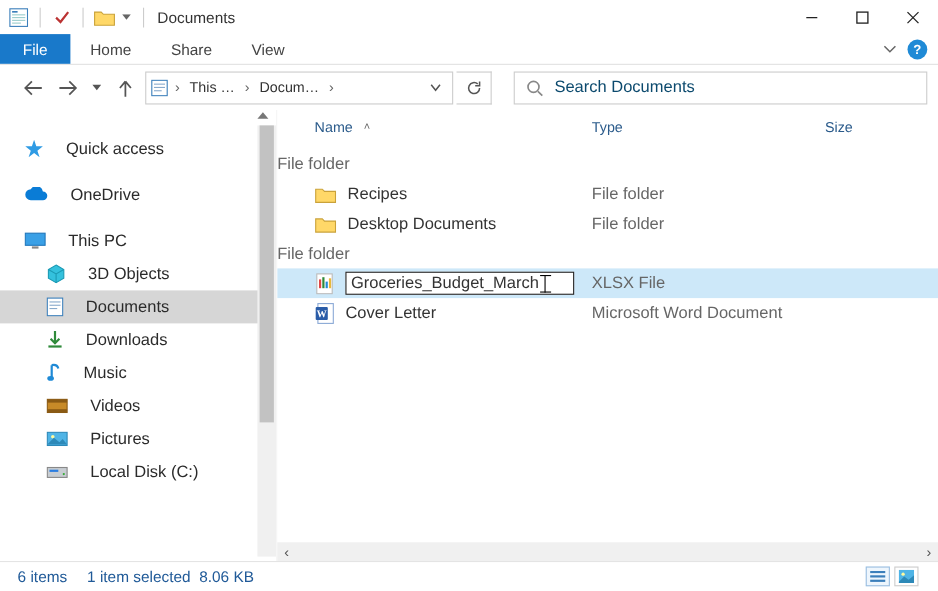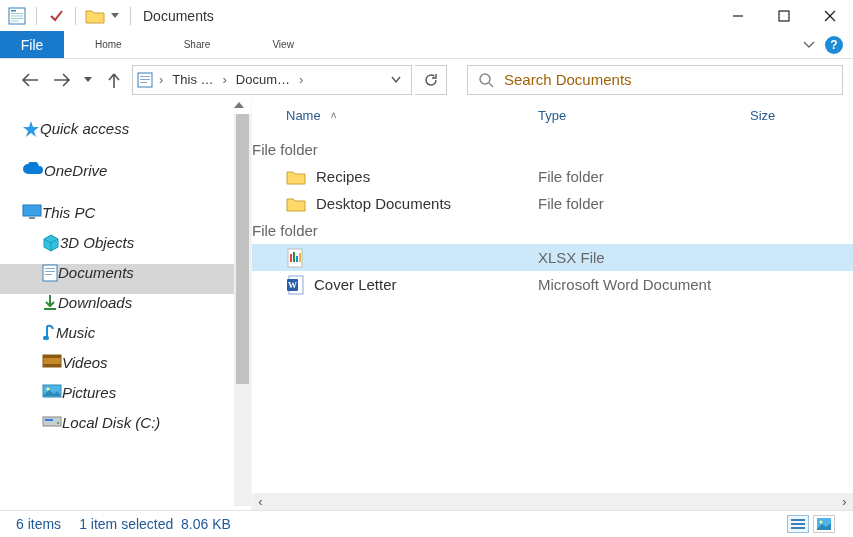--- a/index.html
+++ b/index.html
@@ -12,41 +12,41 @@
   .sysicon { width: 22px; height: 22px; display: flex; align-items: center; justify-content: center; }
   .qat-sep { width: 1px; height: 18px; background: #ccc; margin: 0 6px; }
   .title-text { margin-left: 4px; font-size: 14px; color: #333; }
   .win-controls { margin-left: auto; display: flex; }
   .win-btn { width: 46px; height: 31px; display: flex; align-items: center; justify-content: center; }
   .win-btn svg { stroke: #222; }
 
   
   .ribbon { height: 28px; display: flex; align-items: stretch; border-bottom: 1px solid #e1e1e1; }
   .file-tab { background: #1979ca; color: #fff; width: 64px; display: flex; align-items: center; justify-content: center; font-size: 14px; }
-  .ribbon-tab { padding: 0 31px; display: flex; align-items: center; color: #444; font-size: 10px; }
+  .ribbon-tab { padding: 0 18px; display: flex; align-items: center; color: #444; font-size: 14px; }
   .ribbon-right { margin-left: auto; display: flex; align-items: center; gap: 10px; padding-right: 10px; }
   .help-badge { width: 18px; height: 18px; border-radius: 50%; background: #1f8ad6; color: #fff; display: flex; align-items: center; justify-content: center; font-size: 12px; font-weight: bold; }
 
   
   .navrow { height: 41px; display: flex; align-items: center; padding: 6px 10px 6px 16px; gap: 4px; }
   .nav-btn { width: 28px; height: 28px; display: flex; align-items: center; justify-content: center; }
   .addr { flex: 0 0 280px; height: 30px; border: 1px solid #ccc; display: flex; align-items: center; padding: 0 4px; gap: 2px; }
   .addr .crumb { padding: 0 3px; color: #333; font-size: 13px; white-space: nowrap; }
   .addr .chev { color: #666; padding: 0 4px; }
   .addr .drop { margin-left: auto; color: #555; padding: 0 6px; }
   .refresh { width: 32px; height: 30px; border: 1px solid #ccc; border-left: none; display: flex; align-items: center; justify-content: center; margin-left: -1px; }
   .search { flex: 1; height: 30px; border: 1px solid #ccc; display: flex; align-items: center; padding: 0 10px; gap: 10px; margin-left: 16px; }
-  .search-ph { color: #a16207; font-size: 15px; }
+  .search-ph { color: #0c4a6e; font-size: 15px; }
 
   
   .body { flex: 1; display: flex; min-height: 0; }
   .navpane { width: 252px; display: flex; flex-direction: column; overflow: hidden; border-right: 1px solid #f5f5f5; position: relative; }
   .nav-scroll-up { height: 14px; display: flex; justify-content: flex-end; padding-right: 6px; }
   .navlist { flex: 1; overflow: hidden; padding-top: 6px; }
-  .navitem { height: 30px; display: flex; align-items: flex-start; padding-left: 24px; gap: 0; font-size: 15px; color: #2b2b2b; font-style: italic; }
+  .navitem { height: 30px; display: flex; align-items: center; padding-left: 24px; gap: 20px; font-size: 15px; color: #2b2b2b; }
   .navitem.group { padding-left: 22px; }
   .navitem.child { padding-left: 42px; }
   .navitem.selected { background: #d6d6d6; }
   .navgap { height: 12px; }
   .nav-scroll-track { position: absolute; top: 14px; right: 0; width: 17px; bottom: 4px; background: #f0f0f0; }
   .nav-scroll-thumb { position: absolute; top: 0; left: 2px; right: 2px; height: 270px; background: #c2c2c2; border-radius: 0; }
 
   .contentwrap { flex: 1; display: flex; flex-direction: column; min-width: 0; }
   .headerrow { height: 30px; display: flex; align-items: center; color: #2b5b8b; }
   .col-name-h { padding-left: 34px; width: 286px; display:flex; align-items:center; gap:10px; }
@@ -369,20 +369,24 @@
             <div class="cell-name">
               <span class="ic">
                 <svg class="doc-ic" viewBox="0 0 18 20">
                   <rect x="2" y="1" width="14" height="18" fill="#fff" stroke="#bbb"></rect>
                   <rect x="4" y="6" width="2" height="8" fill="#e04646"></rect>
                   <rect x="7" y="4" width="2" height="10" fill="#2f8a3a"></rect>
                   <rect x="10" y="8" width="2" height="6" fill="#1f8ad6"></rect>
                   <rect x="13" y="5" width="2" height="9" fill="#e7b93c"></rect>
                 </svg>
               </span>
+              <span class="rename-box">
+                <span>Groceries_Budget_March</span>
+                <span class="cursor-i"></span>
+              </span>
             </div>
             <div class="cell-type">XLSX File</div>
             <div class="cell-size"></div>
           </div>
           <div class="filerow">
             <div class="cell-name">
               <span class="ic">
                 <svg class="doc-ic" viewBox="0 0 18 20">
                   <rect x="3" y="1" width="14" height="18" fill="#fff" stroke="#8aa9d6"></rect>
                   <rect x="1" y="4" width="11" height="12" rx="1" fill="#2a5ca8"></rect>

